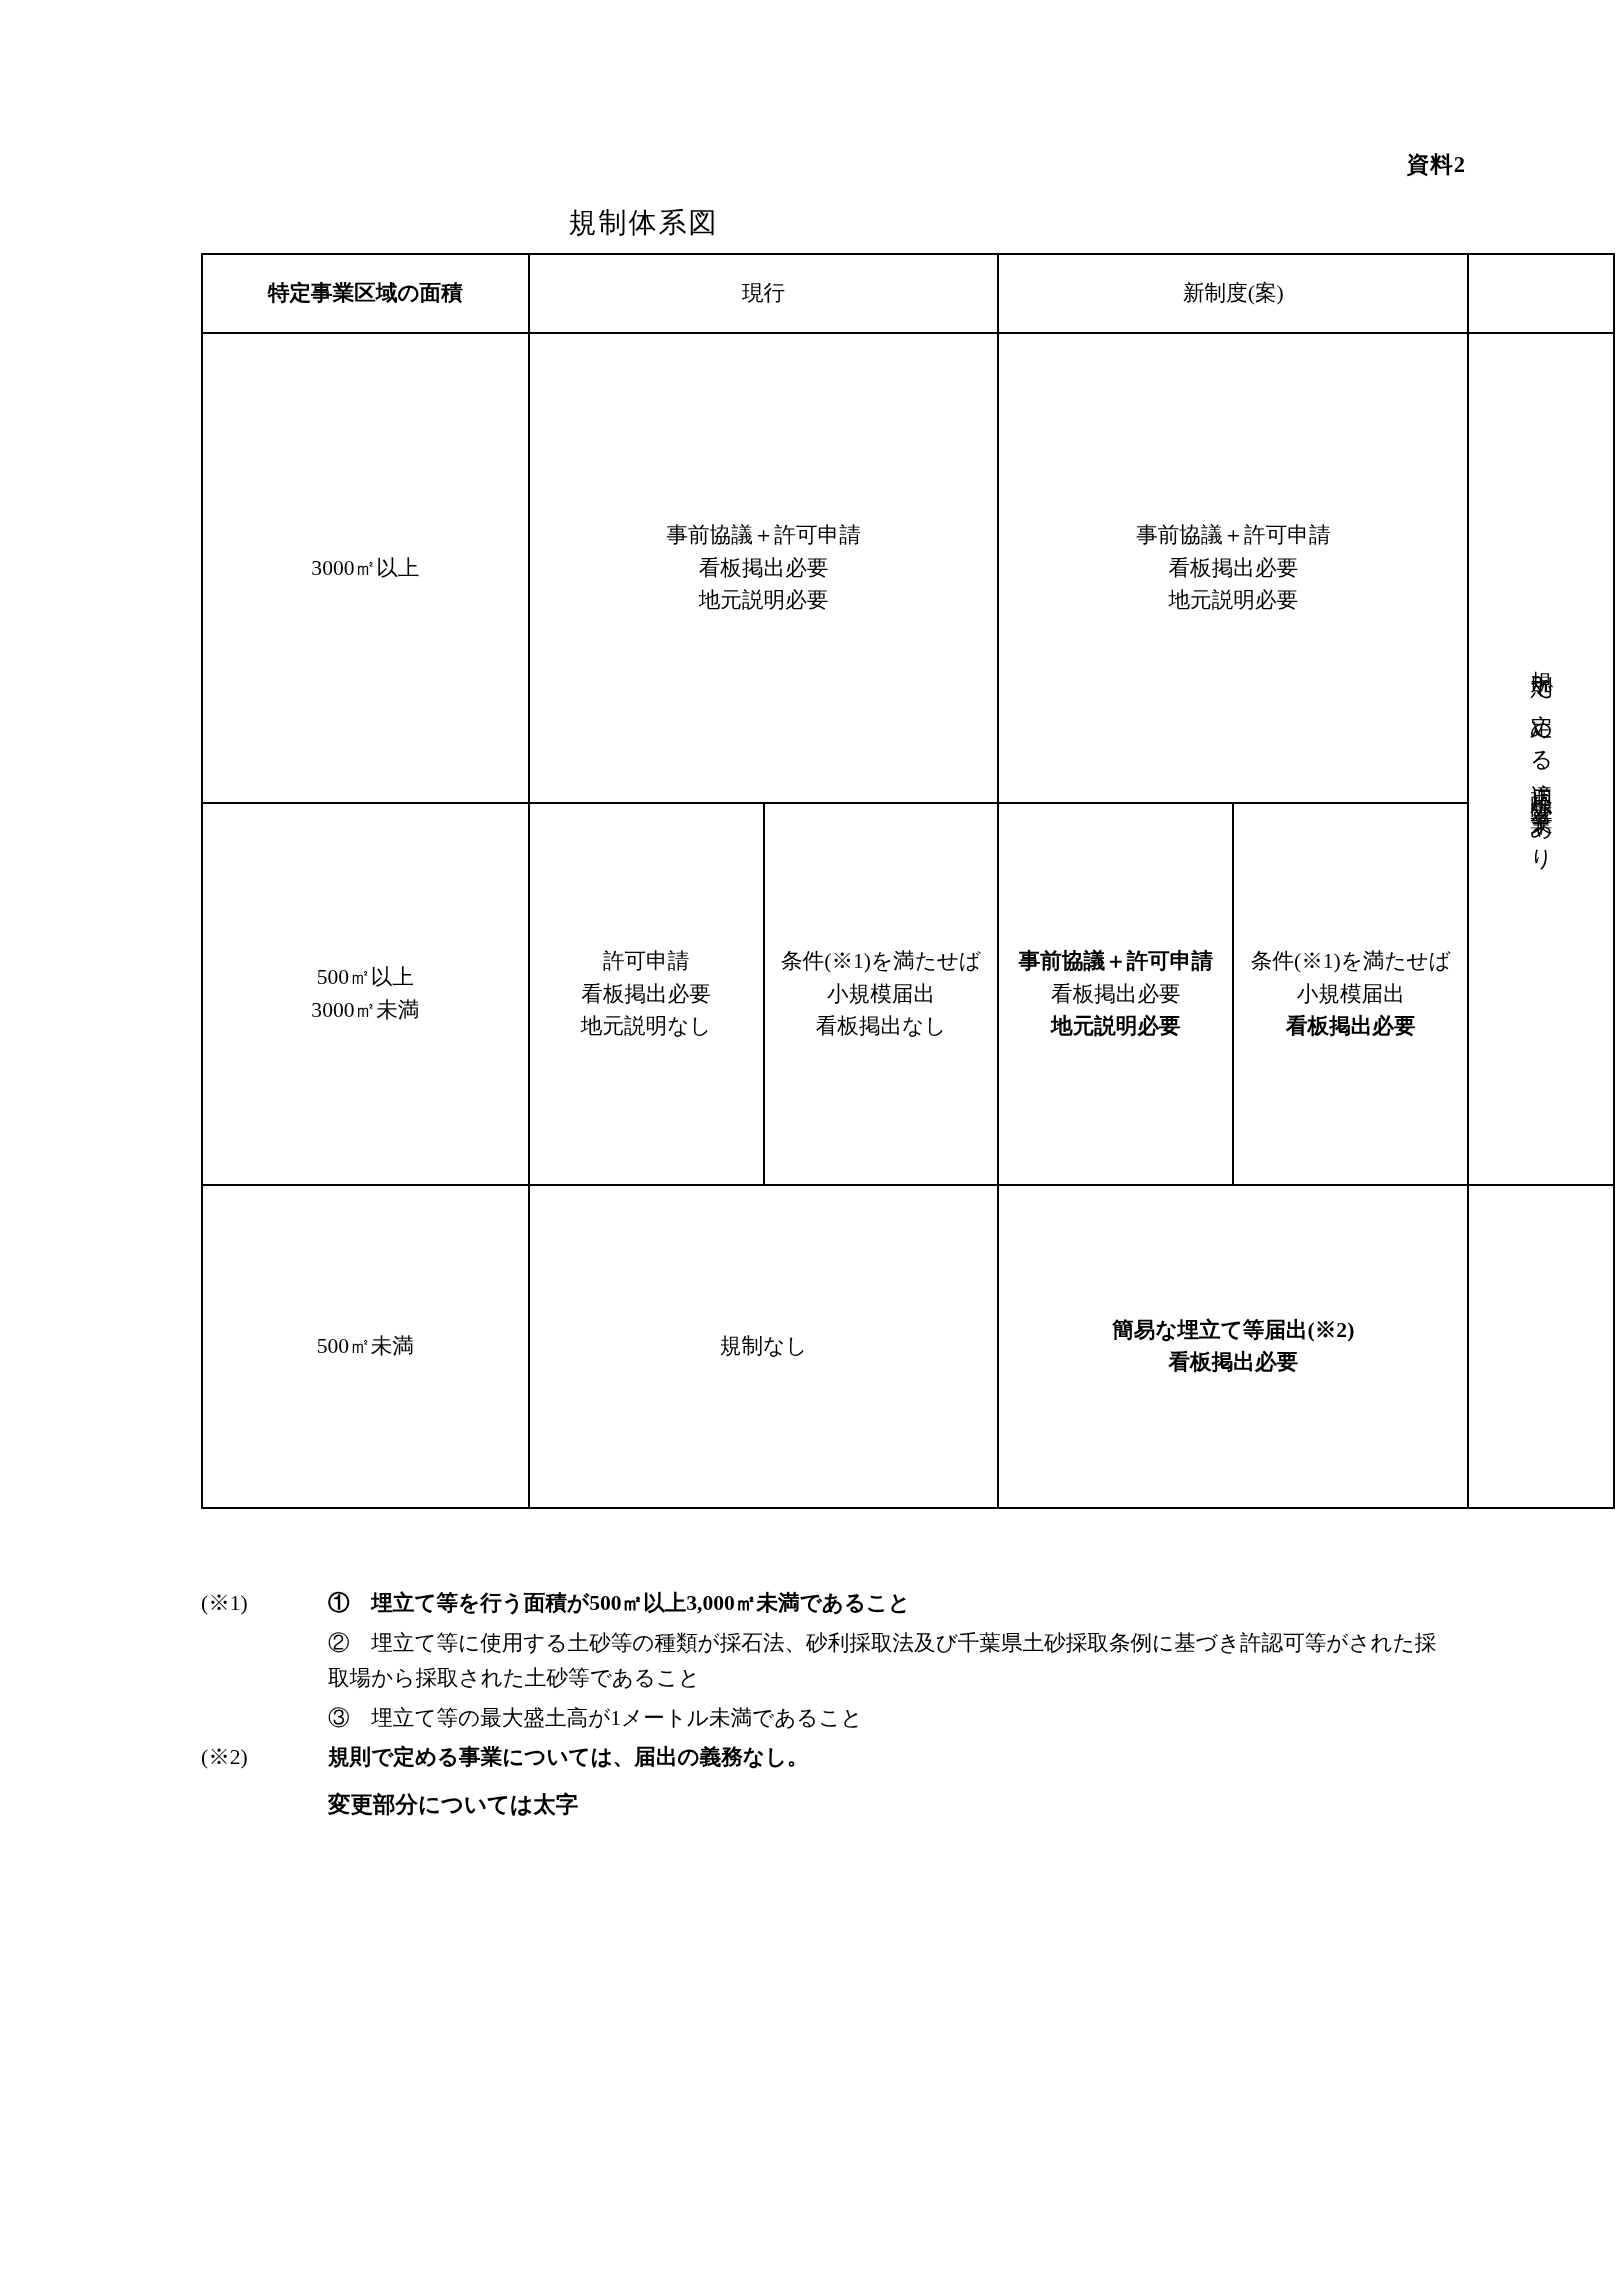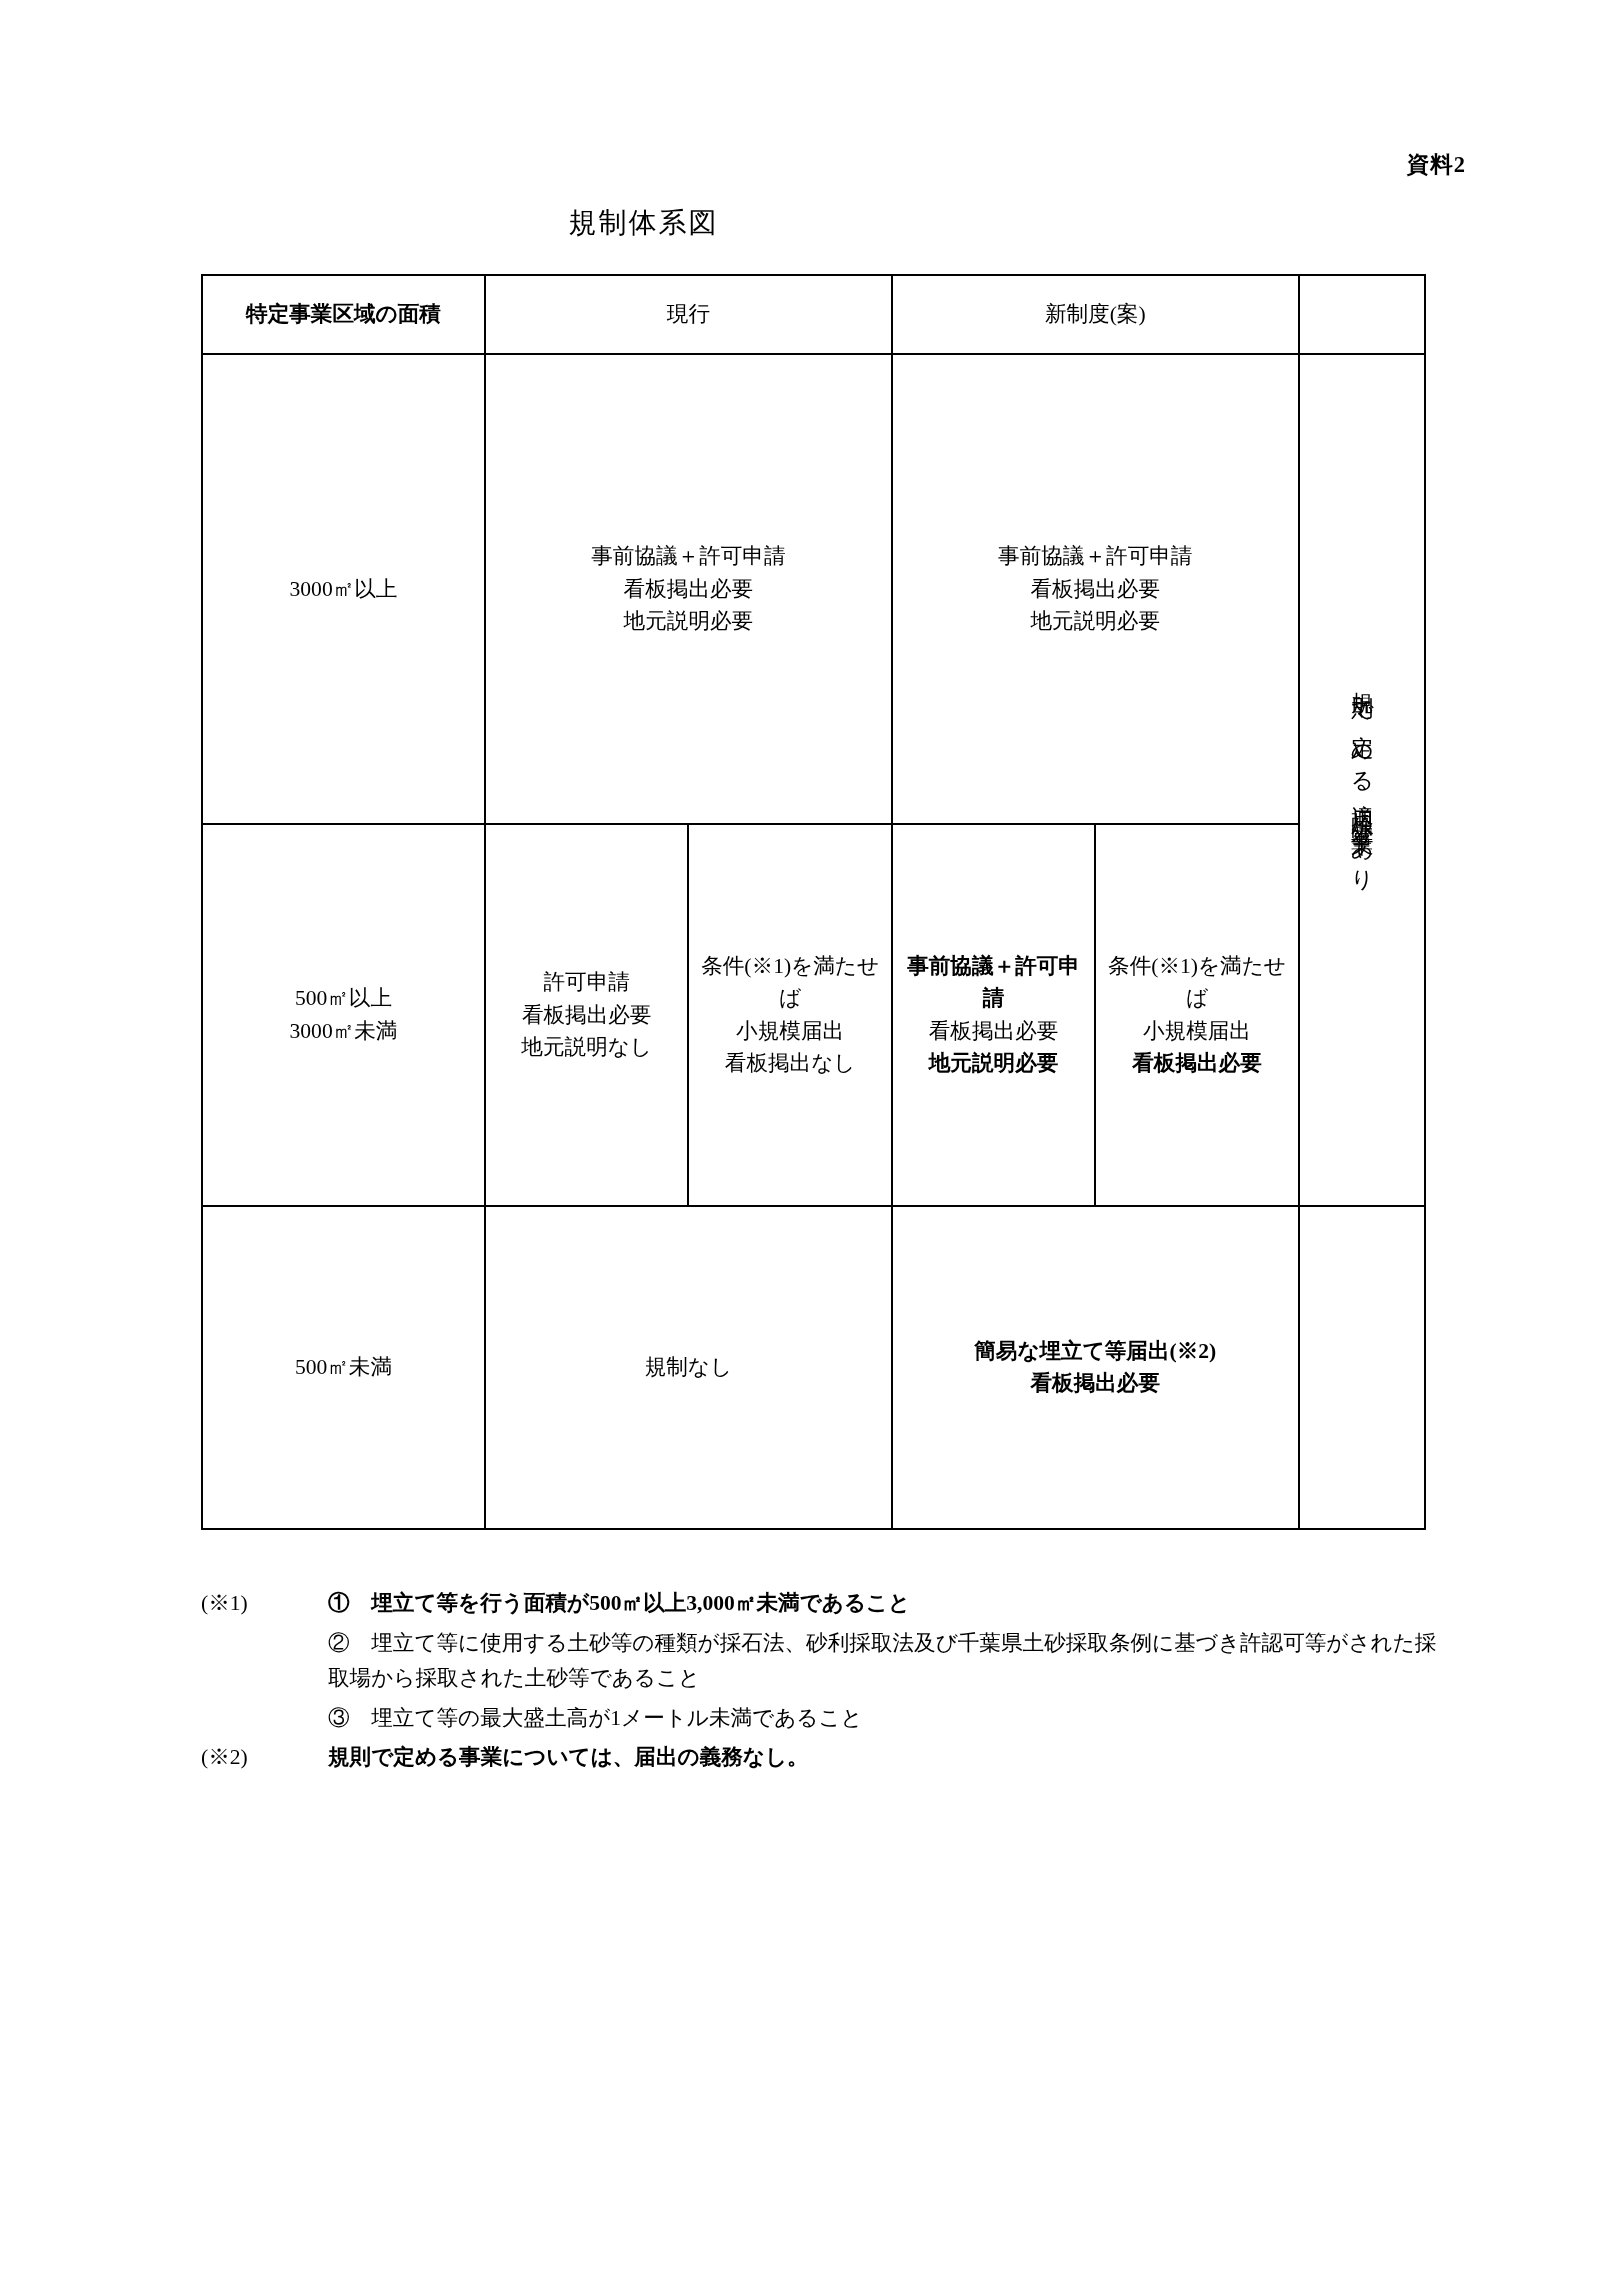--- a/index.html
+++ b/index.html
@@ -37,23 +37,23 @@
     width: 1621px;
     text-align: center;
     font-size: 28px;
     letter-spacing: 2px;
     transform: translateX(-167px);
   }
 
   
   table.reg {
     position: absolute;
-    top: 274px;
+    top: 253px;
     left: 201px;
-    width: 1225px;
+    width: 1414px;
     border-collapse: collapse;
     table-layout: fixed;
   }
   table.reg td {
     border: 2px solid #000;
     text-align: center;
     vertical-align: middle;
     font-size: 21.6px;
     line-height: 1.5;
     padding: 5.9px 3.9px;
@@ -219,16 +219,17 @@
     <div class="note-row">
       <div class="note-tag">(※1)</div>
       <div class="note-body">①　埋立て等を行う面積が500㎡以上3,000㎡未満であること</div>
     </div>
     <div class="note-sub">②　埋立て等に使用する土砂等の種類が採石法、砂利採取法及び千葉県土砂採取条例に基づき許認可等がされた採取場から採取された土砂等であること</div>
     <div class="note-sub">③　埋立て等の最大盛土高が1メートル未満であること</div>
     <div class="note-row">
       <div class="note-tag">(※2)</div>
       <div class="note-body">規則で定める事業については、届出の義務なし。</div>
     </div>
+    <div class="note-strong">変更部分については太字</div>
   </div>
 
 </div>
 
 
 </body></html>

